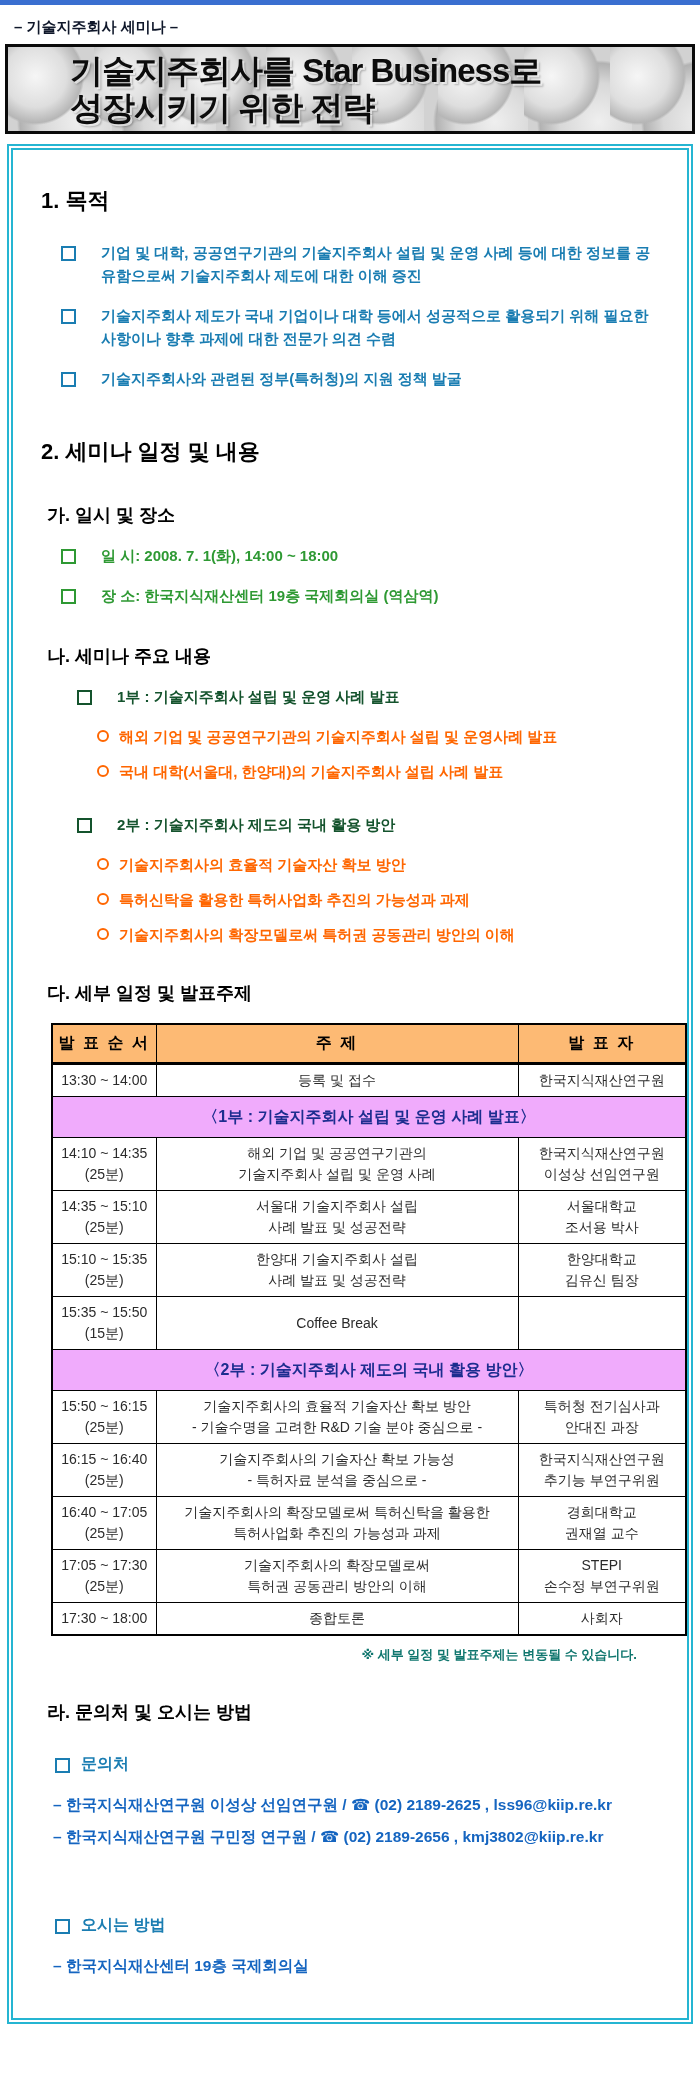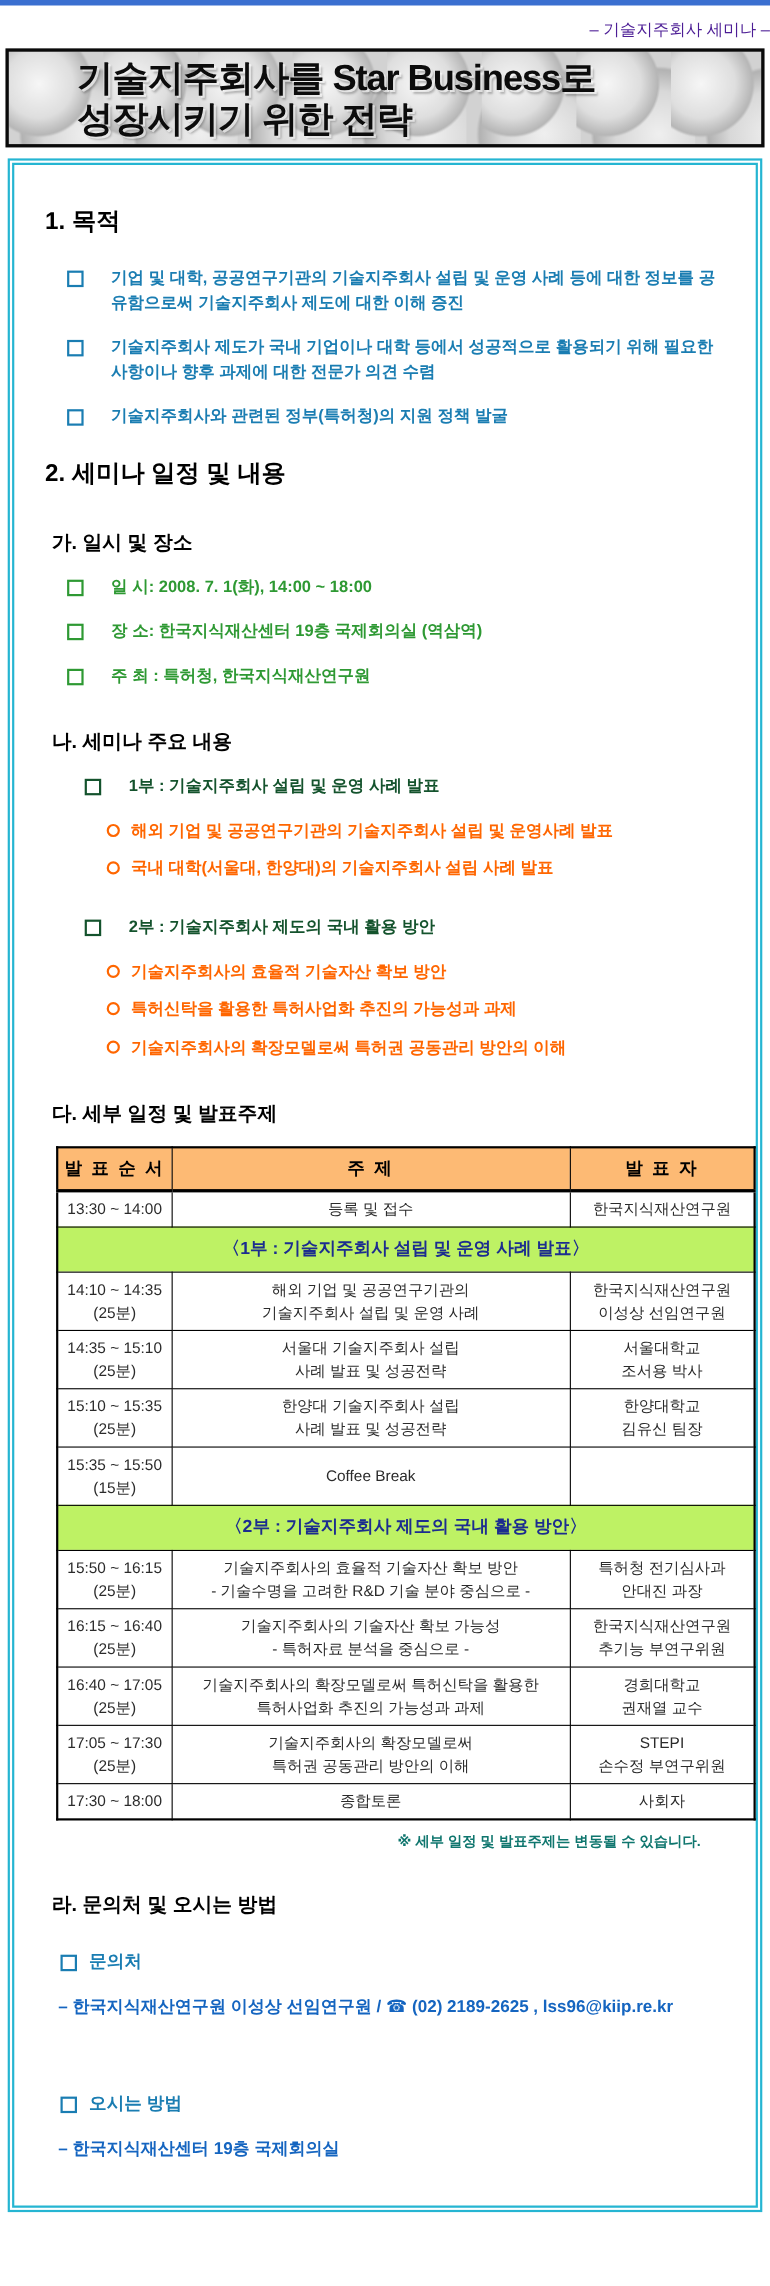--- a/index.html
+++ b/index.html
@@ -1,53 +1,53 @@
 <!DOCTYPE html>
 <html lang="ko"><head>
 <meta charset="utf-8">
 <style>
   html,body{margin:0;padding:0;}
   body{width:700px;background:#ffffff;font-family:"Liberation Sans","DejaVu Sans",sans-serif;color:#000;}
 
   .edge-bar{height:5px;background:#3a6fd0;}
 
-  .page-label{margin:13px 0 7px 14px;font-size:15px;font-weight:normal;color:#4c1d95;letter-spacing:0;text-align:right;}
+  .page-label{margin:13px 0 7px 14px;font-size:15px;font-weight:bold;color:#0f172a;letter-spacing:0;}
 
   .banner{margin:0 5px;border:3px solid #0a0a0a;height:84px;display:flex;flex-direction:column;justify-content:center;
     padding-left:62px;
     background-color:#d2d2d2;
     background-image:
       radial-gradient(circle at 32% 34%, #f6f6f6 0%, #dedede 38%, #b6b6b6 57%, rgba(0,0,0,0) 60%),
       radial-gradient(circle at 68% 72%, #efefef 0%, #d8d8d8 38%, #b2b2b2 57%, rgba(0,0,0,0) 60%);
     background-size:86px 86px,104px 104px;}
   .banner .t{font-size:33px;font-weight:bold;color:#0c0c0c;line-height:1.13;letter-spacing:-1px;
     text-shadow:2px 2px 0 rgba(255,255,255,.65), 3px 3px 2px rgba(0,0,0,.25);}
 
   .main-box{margin:10px 7px 3px;border:2px solid #25b5d2;box-shadow:inset 0 0 0 2px #fff,inset 0 0 0 4px #25b5d2;
     padding:30px 22px 34px;background:#fff;}
 
   .h1{font-size:22px;font-weight:bold;color:#000;margin:10px 0 26px 10px;}
-  .h1.gap{margin-top:24px;}
+  .h1.gap{margin-top:46px;}
   .h2{font-size:18px;font-weight:bold;color:#000;margin:36px 0 18px 16px;}
 
   .item-row{display:flex;gap:25px;margin:0 8px 18px 30px;font-size:15px;font-weight:bold;line-height:1.5;}
   .item-row .box{flex:0 0 auto;width:11px;height:11px;border:2px solid currentColor;margin-top:4px;background:#fff;}
   .teal{color:#1a7db2;}
   .green{color:#2e9933;}
   .orange{color:#14532d;padding-left:16px;}
   .o-row{display:flex;gap:10px;margin:0 8px 13px 66px;font-size:15px;font-weight:bold;line-height:1.45;color:#ff6600;}
   .o-row .dot{flex:0 0 auto;width:8px;height:8px;border:2px solid currentColor;border-radius:50%;margin-top:4px;}
   .part-gap{height:18px;}
 
   table.sched{border-collapse:collapse;margin:18px 0 6px 20px;width:634px;border:2px solid #000;table-layout:fixed;}
   table.sched th{background:#fdba74;border:1px solid #000;border-bottom:3px solid #000;color:#000;
     font-size:16px;font-weight:bold;padding:8px 2px;letter-spacing:2px;}
   table.sched td{border:1px solid #000;text-align:center;font-size:14px;color:#2b2b2b;padding:5px 3px;line-height:1.5;}
   .col-time{width:104px;} .col-topic{width:362px;} .col-pres{width:168px;}
-  tr.section-row td{background:#bef264;color:#1c2d8f;font-weight:bold;font-size:16px;padding:8px 14px;letter-spacing:0;}
+  tr.section-row td{background:#f0abfc;color:#1c2d8f;font-weight:bold;font-size:16px;padding:8px 14px;letter-spacing:0;}
 
   .note{margin:10px 32px 0 0;text-align:right;font-size:13px;color:#0f766e;font-weight:bold;}
 
   .check-head{display:flex;gap:11px;margin:30px 0 20px 24px;font-size:16px;font-weight:bold;color:#1a7db2;}
   .check-head .box{flex:0 0 auto;width:11px;height:11px;border:2px solid currentColor;margin-top:4px;background:#fff;}
   .blue-line{margin:0 0 11px 22px;font-size:15.5px;font-weight:bold;color:#1565c0;letter-spacing:0;}
   .dir-gap{height:26px;}
 </style>
 </head>
 <body>
@@ -80,24 +80,20 @@
   <div class="h1 gap">2. 세미나 일정 및 내용</div>
 
   <div class="h2">가. 일시 및 장소</div>
   <div class="item-row green">
     <span class="box"></span>
     <span>일 시: 2008. 7. 1(화), 14:00 ~ 18:00</span>
   </div>
   <div class="item-row green">
     <span class="box"></span>
     <span>장 소: 한국지식재산센터 19층 국제회의실 (역삼역)</span>
-  </div>
-  <div class="item-row green">
-    <span class="box"></span>
-    <span>주 최 : 특허청, 한국지식재산연구원</span>
   </div>
 
   <div class="h2">나. 세미나 주요 내용</div>
   <div class="item-row orange">
     <span class="box"></span>
     <span>1부 : 기술지주회사 설립 및 운영 사례 발표</span>
   </div>
   <div class="o-row">
     <span class="dot"></span>
     <span>해외 기업 및 공공연구기관의 기술지주회사 설립 및 운영사례 발표</span>
@@ -281,20 +277,21 @@
 
   <div class="note">※ 세부 일정 및 발표주제는 변동될 수 있습니다.</div>
 
   <div class="h2">라. 문의처 및 오시는 방법</div>
 
   <div class="check-head">
     <span class="box"></span>
     <span>문의처</span>
   </div>
   <div class="blue-line">– 한국지식재산연구원 이성상 선임연구원 / ☎ (02) 2189-2625 , lss96@kiip.re.kr</div>
+  <div class="blue-line">– 한국지식재산연구원 구민정 연구원 / ☎ (02) 2189-2656 , kmj3802@kiip.re.kr</div>
 
   <div class="dir-gap"></div>
   <div class="check-head">
     <span class="box"></span>
     <span>오시는 방법</span>
   </div>
   <div class="blue-line">– 한국지식재산센터 19층 국제회의실</div>
 
 </div>
 

